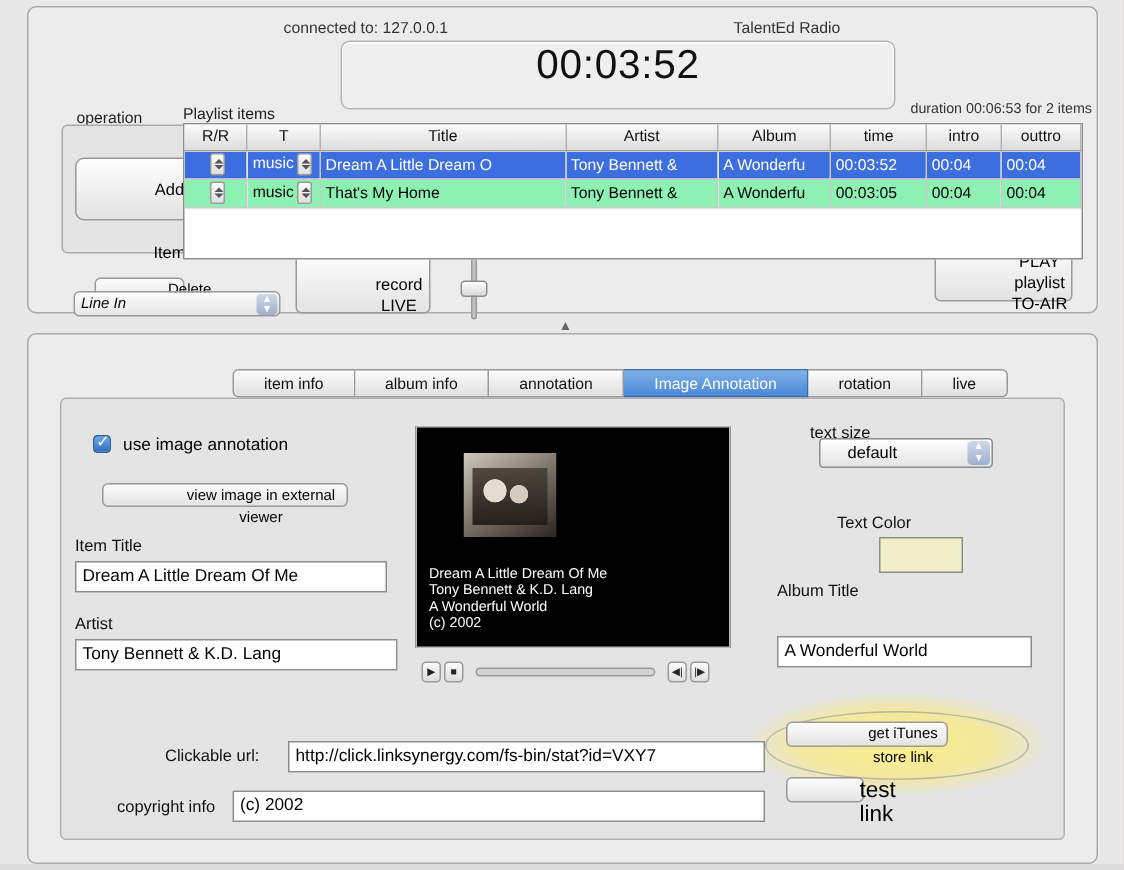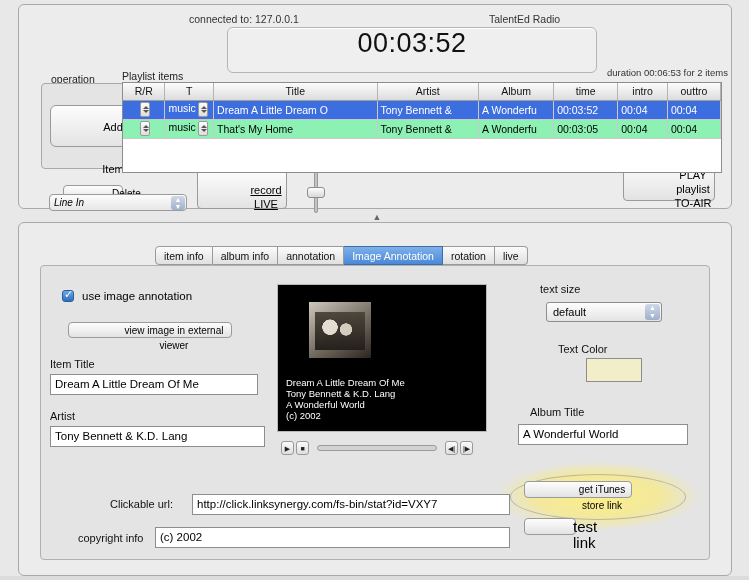--- a/index.html
+++ b/index.html
@@ -86,21 +86,21 @@
     position:absolute; right:1px; top:1px; width:14px; height:14px;
     background: linear-gradient(#cfd8e8,#9fb0cc);
     border-radius:3px;
     color:#fff; font-size:7px; text-align:center; line-height:7px;
   }
   .popup-audio1 { left:30px; top:170px; width:138px; }
   .popup-audio2 { left:30px; top:189px; width:138px;font-style:italic; }
 
   .record-live {
     position:absolute; left:178px; top:164px; width:90px; height:40px;
-    line-height:14px; padding-top:13px; font-size:11px;text-decoration:underline;
+    line-height:14px; padding-top:13px; font-size:11px;
   }
   .play-toair {
     position:absolute; left:604px; top:156px; width:92px; height:40px;
     line-height:14px; padding-top:6px; font-size:11px;
   }
 
   .slider-holder {
     position:absolute; left:285px; top:162px; width:24px; height:48px;
   }
   .slider-track {
@@ -165,21 +165,21 @@
   
   .bottom-panel {
     position:absolute; left:18px; top:222px; width:714px; height:354px;
     background:#ececec; border:1px solid #a9a9a9; border-radius:6px;
   }
   .tabs {
     position:absolute; left:155px; top:246px; height:19px;
     display:flex;
   }
   .tab {
-    height:19px; line-height:18px; padding:0 8px;
+    height:19px; line-height:18px; padding:0 20px;
     font-size:10.5px;
     background: linear-gradient(#fbfbfb,#e0e0e0);
     border:1px solid #9a9a9a; border-left:none;
     color:#111;
     cursor:default;
   }
   .tab:first-child { border-left:1px solid #9a9a9a; border-radius:4px 0 0 4px; }
   .tab:last-child { border-radius:0 4px 4px 0; }
   .tab.active {
     background: linear-gradient(#7fb0e8,#4a88d8);
@@ -220,36 +220,36 @@
     overflow:hidden; white-space:nowrap;
   }
 
   .lbl-item-title { left:50px; top:358px; }
   .f-item-title { left:50px; top:374px; width:208px; }
   .lbl-artist { left:50px; top:410px; }
   .f-artist { left:50px; top:426px; width:215px; }
 
   .lbl-text-size { left:540px; top:283px; }
   .sel-text-size {
-    position:absolute; left:546px; top:302px; width:116px; height:20px;
+    position:absolute; left:546px; top:292px; width:116px; height:20px;
     background: linear-gradient(#fdfdfd,#e4e4e4);
     border:1px solid #8d8d8d; border-radius:3px;
-    font-size:11px; line-height:19px; padding-left:6px;
+    font-size:11px; line-height:19px; padding-left:18px;
   }
   .sel-arrows {
     position:absolute; right:1px; top:1px; width:15px; height:16px;
     background: linear-gradient(#cfd8e8,#9fb0cc);
     border-radius:3px; color:#fff; font-size:7px; text-align:center; line-height:8px;
   }
   .lbl-text-color { left:558px; top:343px; }
   .swatch {
     position:absolute; left:586px; top:358px; width:56px; height:24px;
     background:#f2eec9; border:1px solid #8d8d8d;
   }
-  .lbl-album-title { left:518px; top:406px;margin-left:12px; }
+  .lbl-album-title { left:518px; top:388px; }
   .f-album-title { left:518px; top:424px; width:170px; }
 
   
   .preview {
     position:absolute; left:277px; top:284px; width:210px; height:148px;
     background:#000; border:1px solid #b9b9b9;
   }
   .preview-img {
     position:absolute; left:30px; top:16px; width:64px; height:58px;
     background: linear-gradient(145deg,#cfc8bd,#6d6459 60%,#2a2520);

